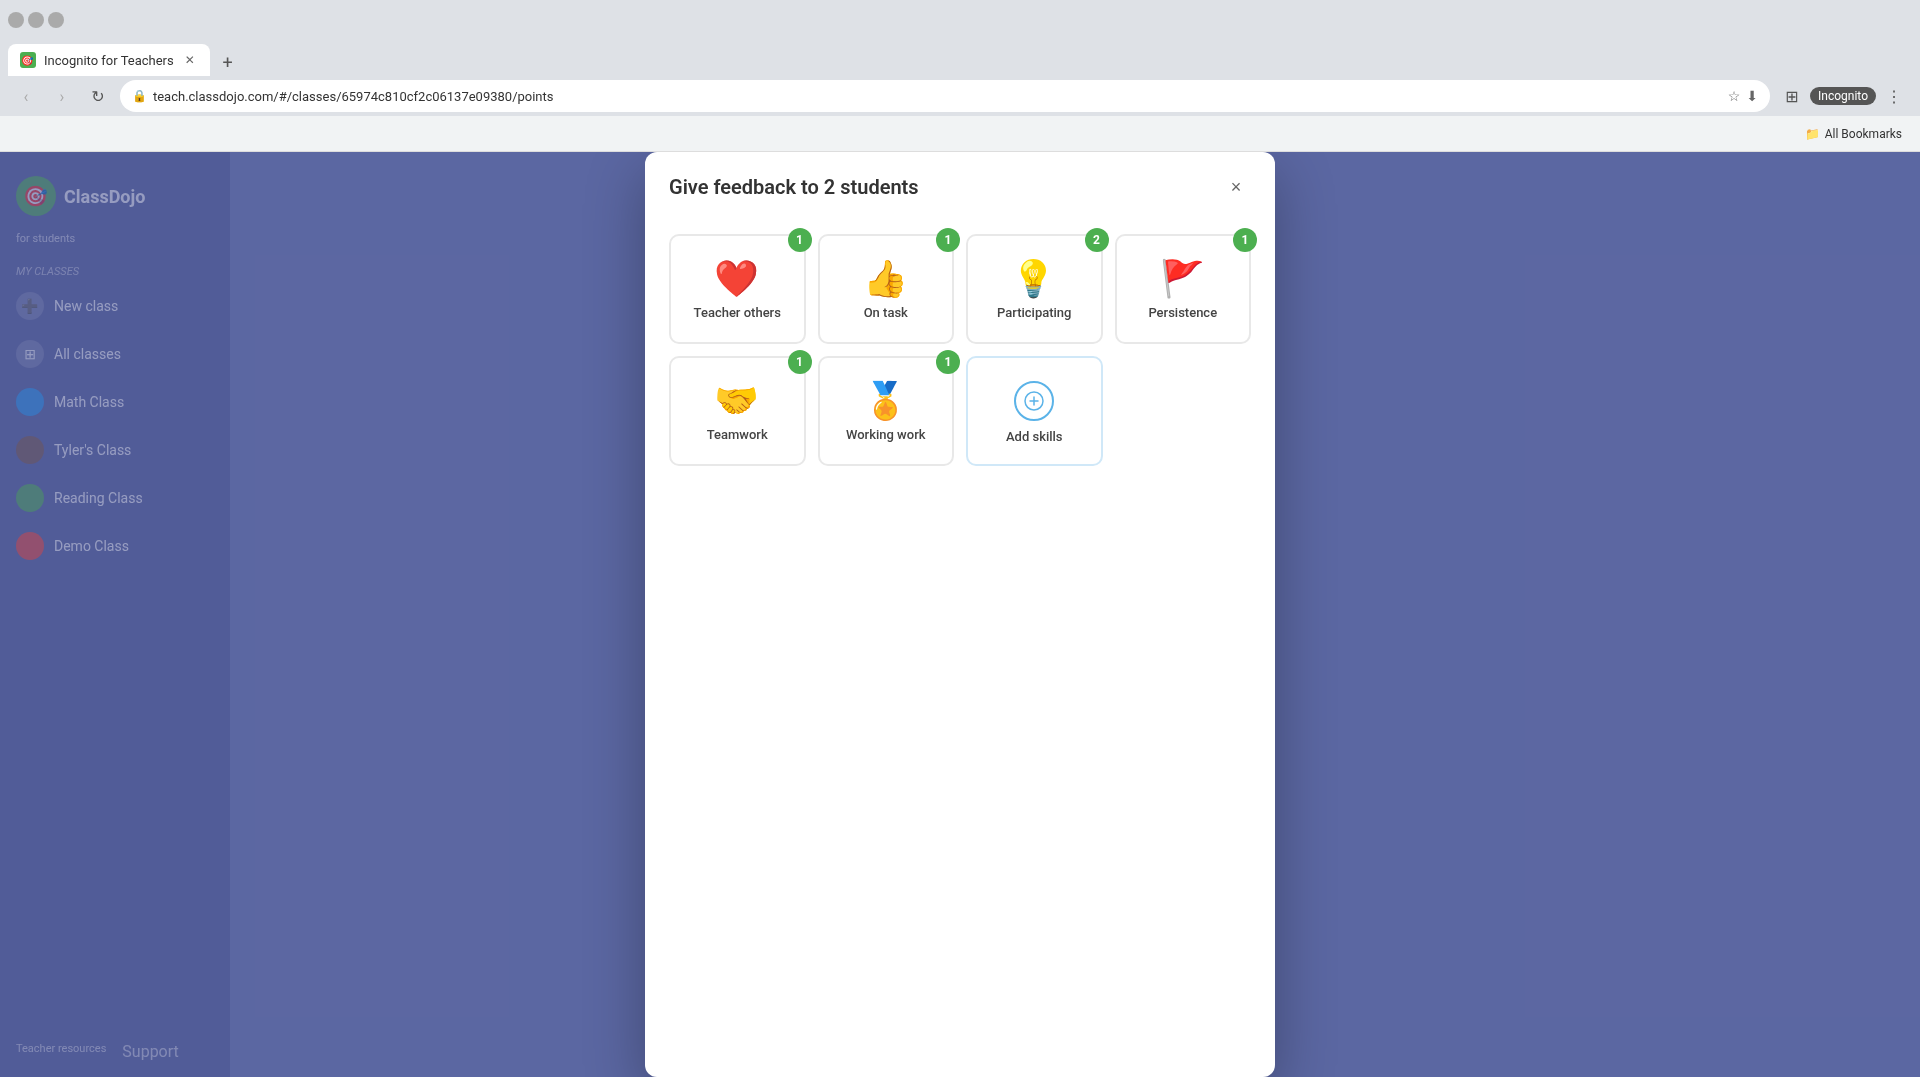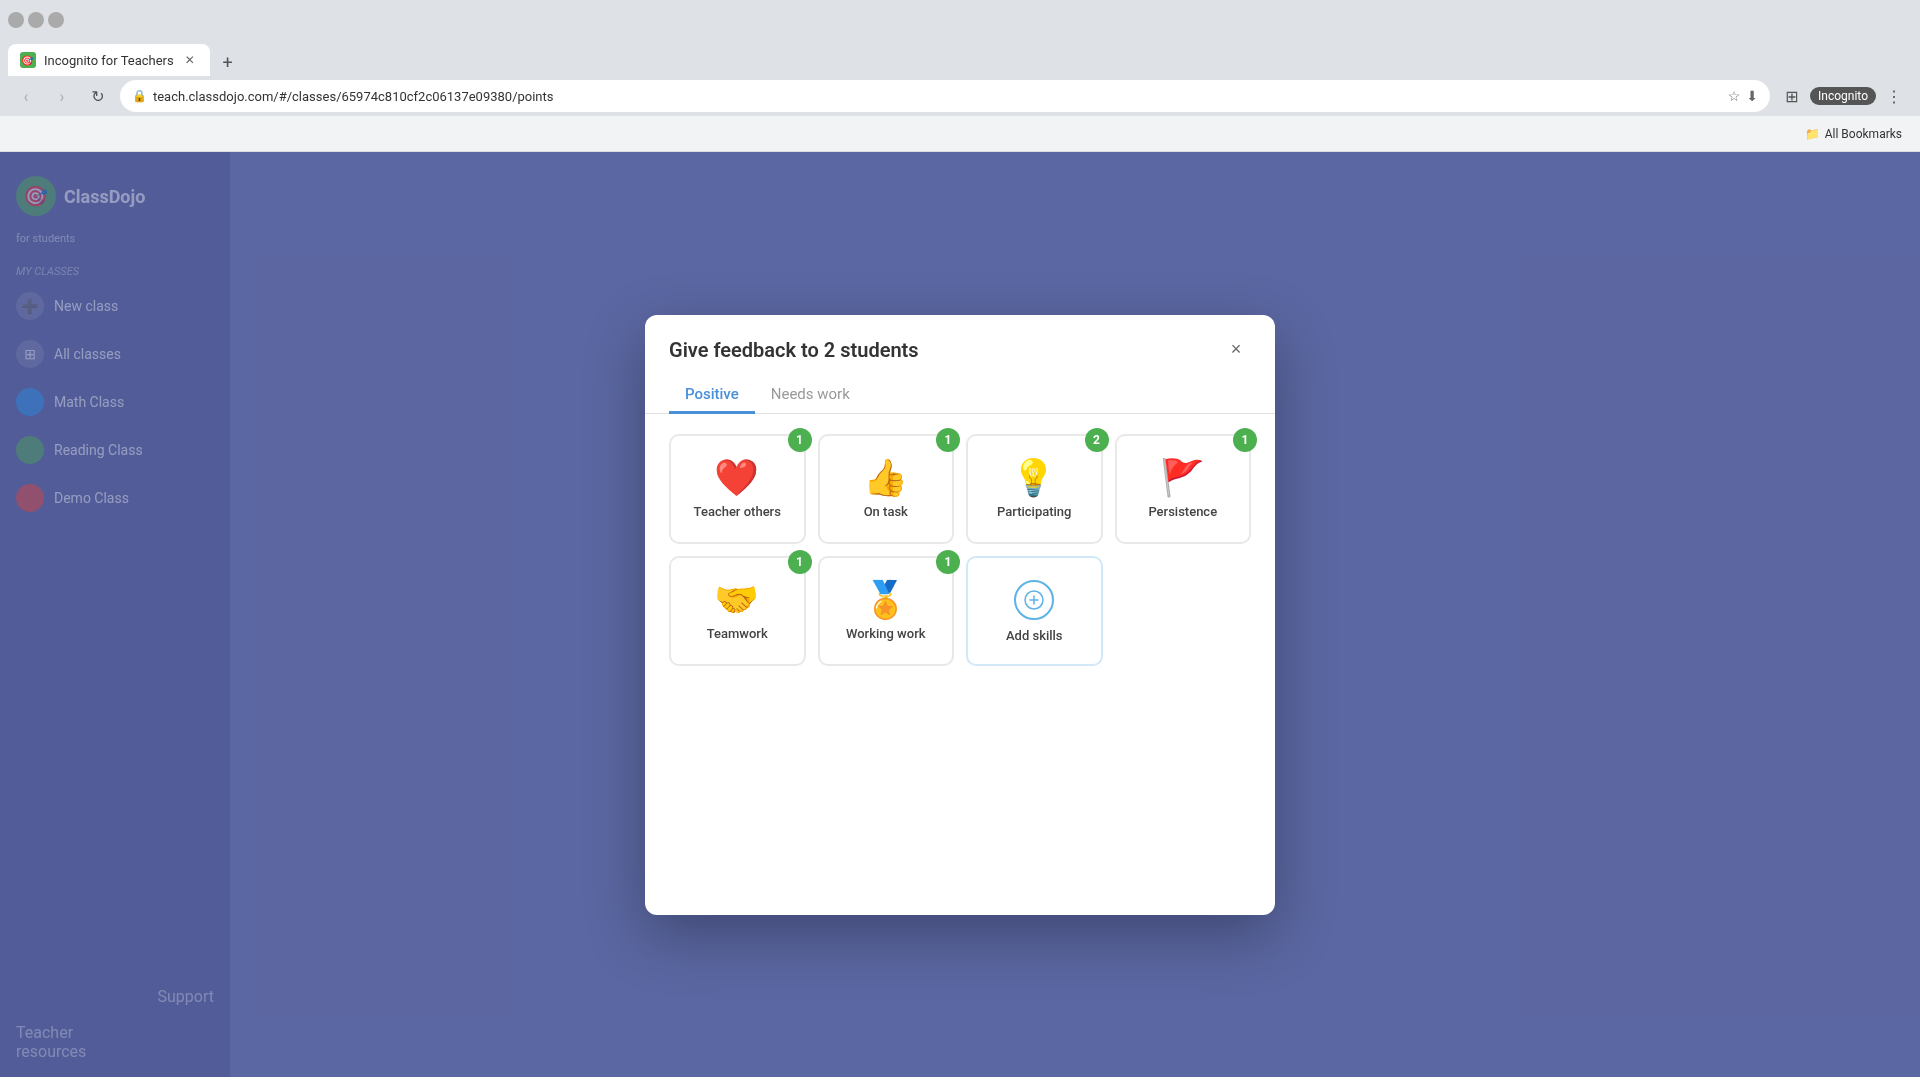--- a/index.html
+++ b/index.html
@@ -253,21 +253,20 @@
 
     
     .modal-overlay {
       position: absolute;
       top: 0;
       left: 0;
       right: 0;
       bottom: 0;
       background: rgba(80, 90, 150, 0.6);
       display: flex;
-      align-items: center;
       justify-content: center;
       z-index: 100;
     }
 
     
     .modal {
       background: white;
       border-radius: 12px;
       width: 630px;
       min-height: 600px;
@@ -448,47 +447,47 @@
     </div>
     <div class="sidebar-item">
       <div class="sidebar-item-icon" style="background:rgba(255,255,255,0.2);">⊞</div>
       <span>All classes</span>
     </div>
     <div class="sidebar-item">
       <div class="sidebar-item-icon" style="background:#2196f3;"></div>
       <span>Math Class</span>
     </div>
     <div class="sidebar-item">
+      <div class="sidebar-item-icon" style="background:#795548;"></div>
+      <span>Tyler's Class</span>
+    </div>
+    <div class="sidebar-item">
       <div class="sidebar-item-icon" style="background:#4caf50;"></div>
       <span>Reading Class</span>
     </div>
     <div class="sidebar-item">
       <div class="sidebar-item-icon" style="background:#f44336;"></div>
       <span>Demo Class</span>
     </div>
 
     <div style="position:absolute;bottom:16px;left:0;right:0;padding:0 16px;">
       <div style="display:flex;gap:16px;">
-        <span style="color:rgba(255,255,255,0.7);font-size:16px;cursor:pointer;margin-top:36px;">Teacher resources</span>
+        <span style="color:rgba(255,255,255,0.7);font-size:11px;cursor:pointer;">Teacher resources</span>
         <span style="color:rgba(255,255,255,0.7);font-size:16px;cursor:pointer;">Support</span>
       </div>
     </div>
   </div>
 
   <div class="modal-overlay">
     <div class="modal">
       <div class="modal-header">
         <span class="modal-title">Give feedback to 2 students</span>
         <button class="modal-close">×</button>
       </div>
 
-      <div class="modal-tabs">
-        <div class="modal-tab active">Positive</div>
-        <div class="modal-tab">Needs work</div>
-      </div>
 
       <div class="skills-grid">
 
         <div class="skill-card">
           <div class="skill-badge">1</div>
           <div class="skill-emoji">❤️</div>
           <span class="skill-label">Teacher others</span>
         </div>
 
         <div class="skill-card">

